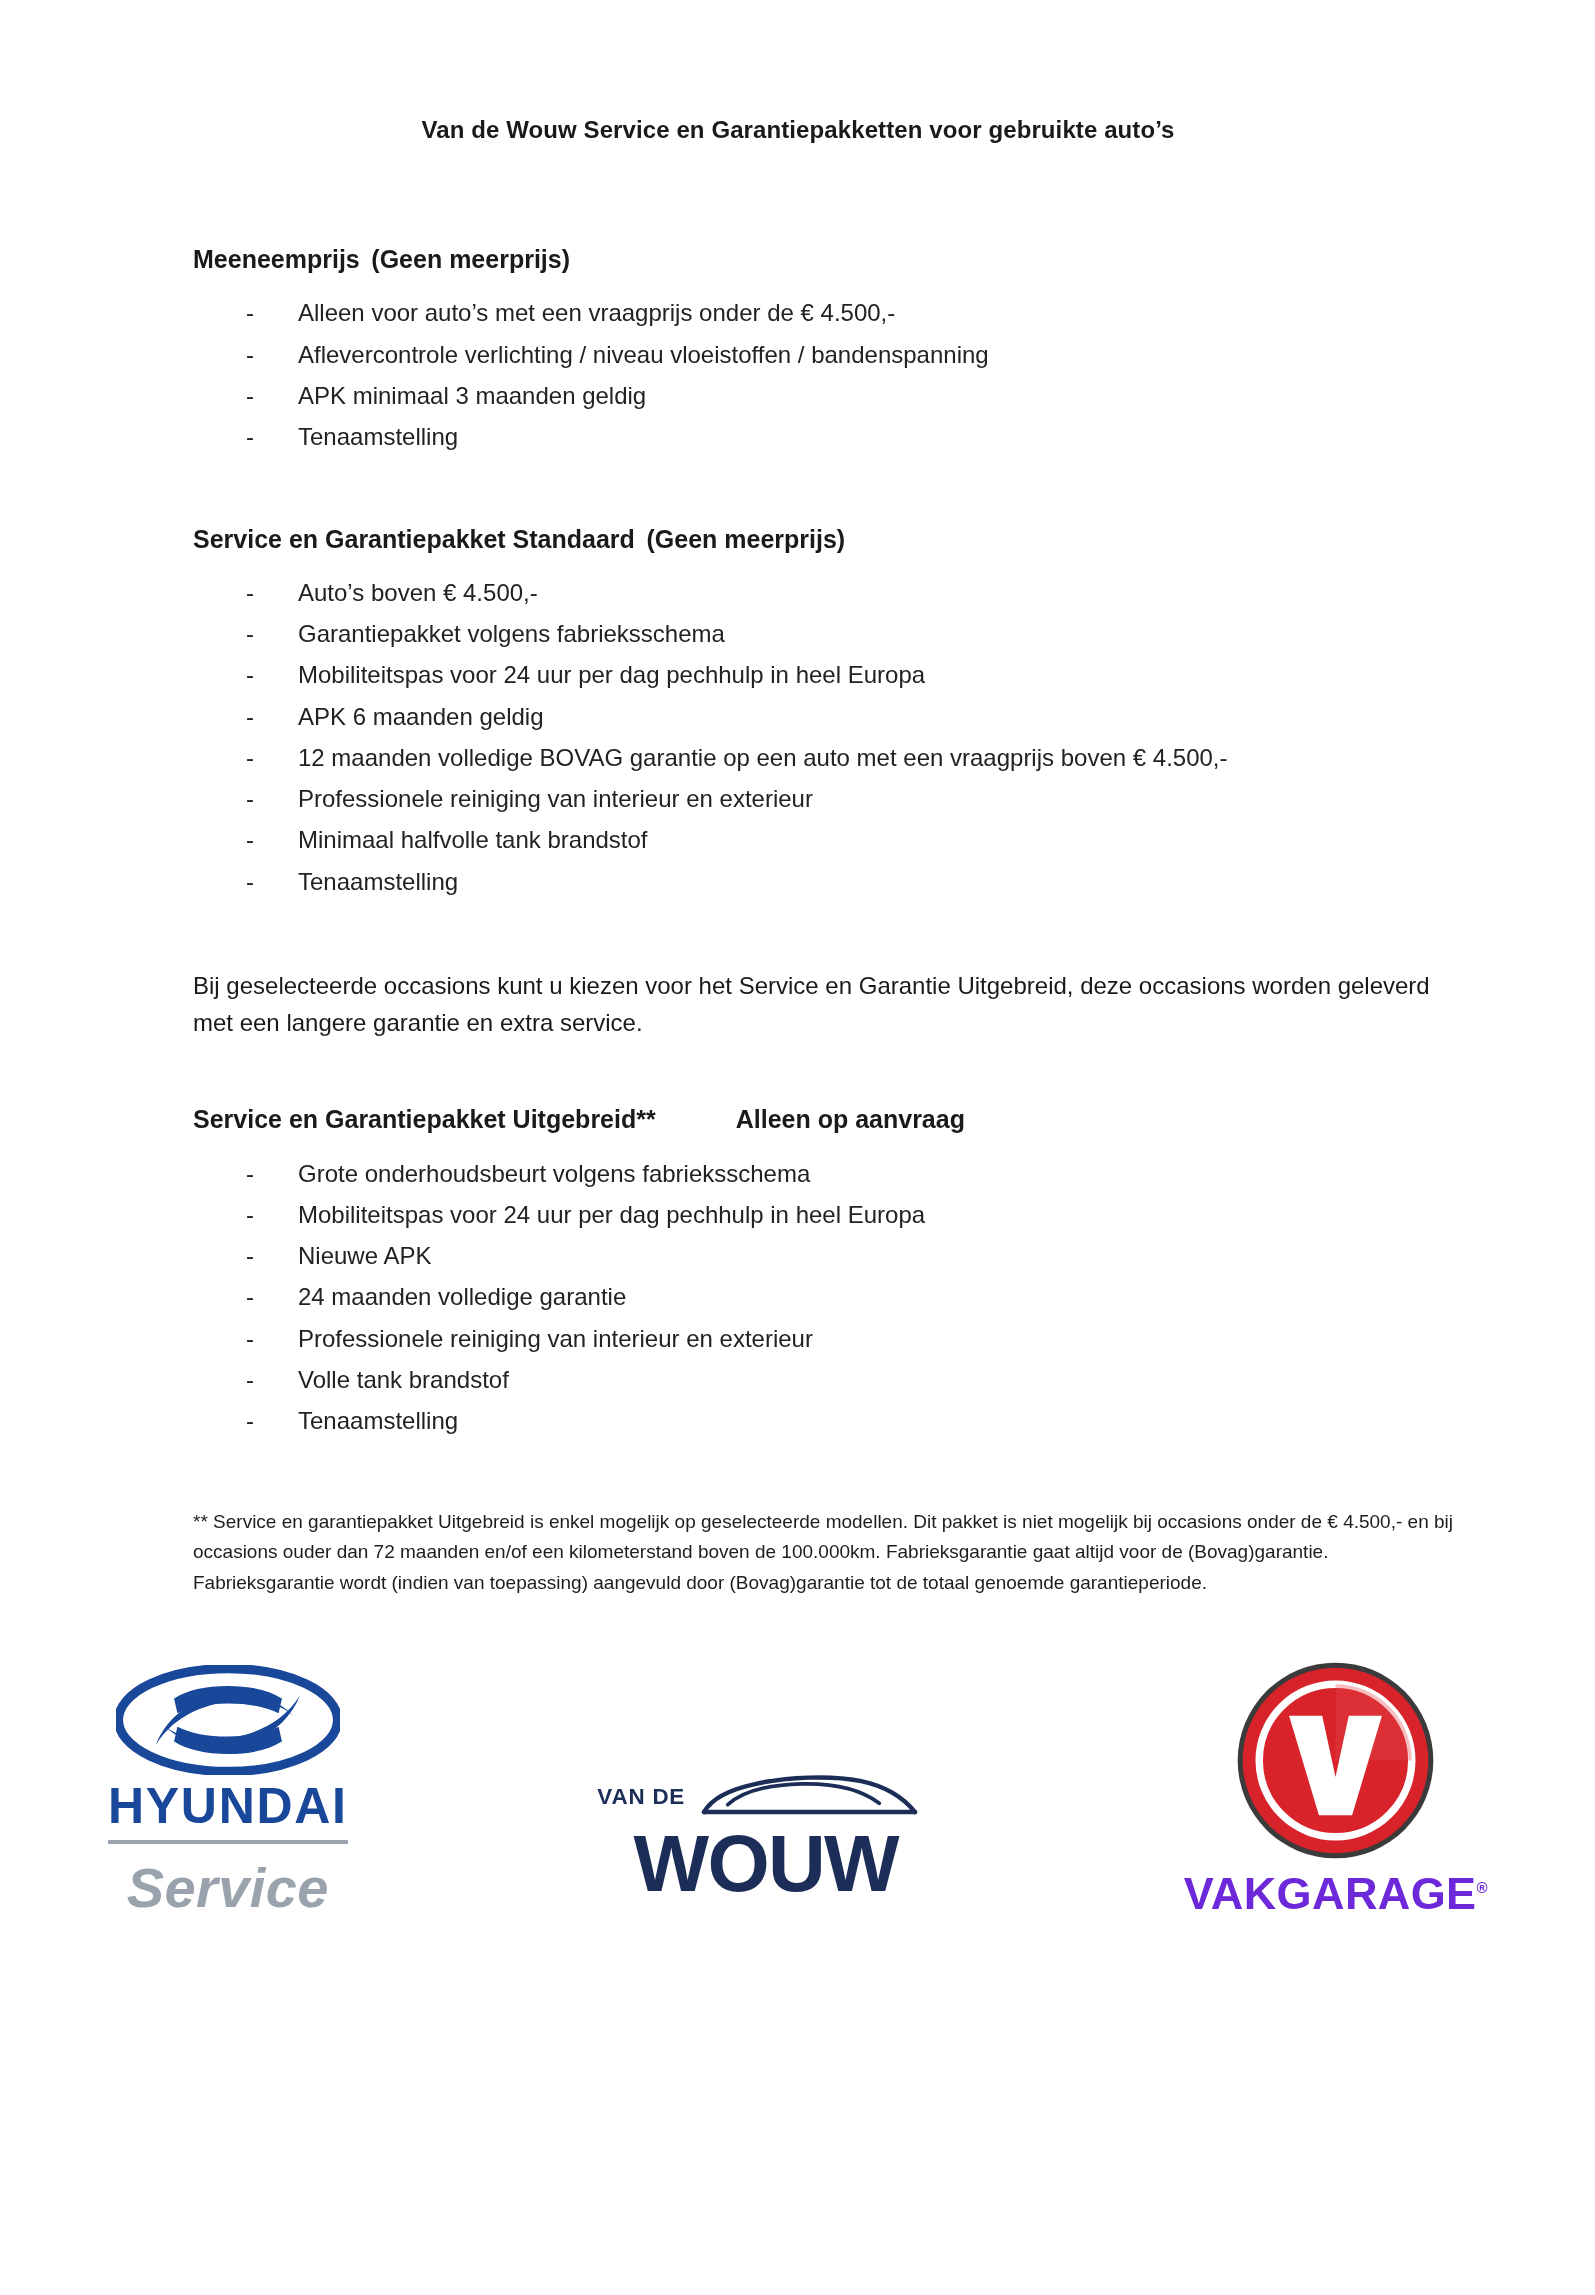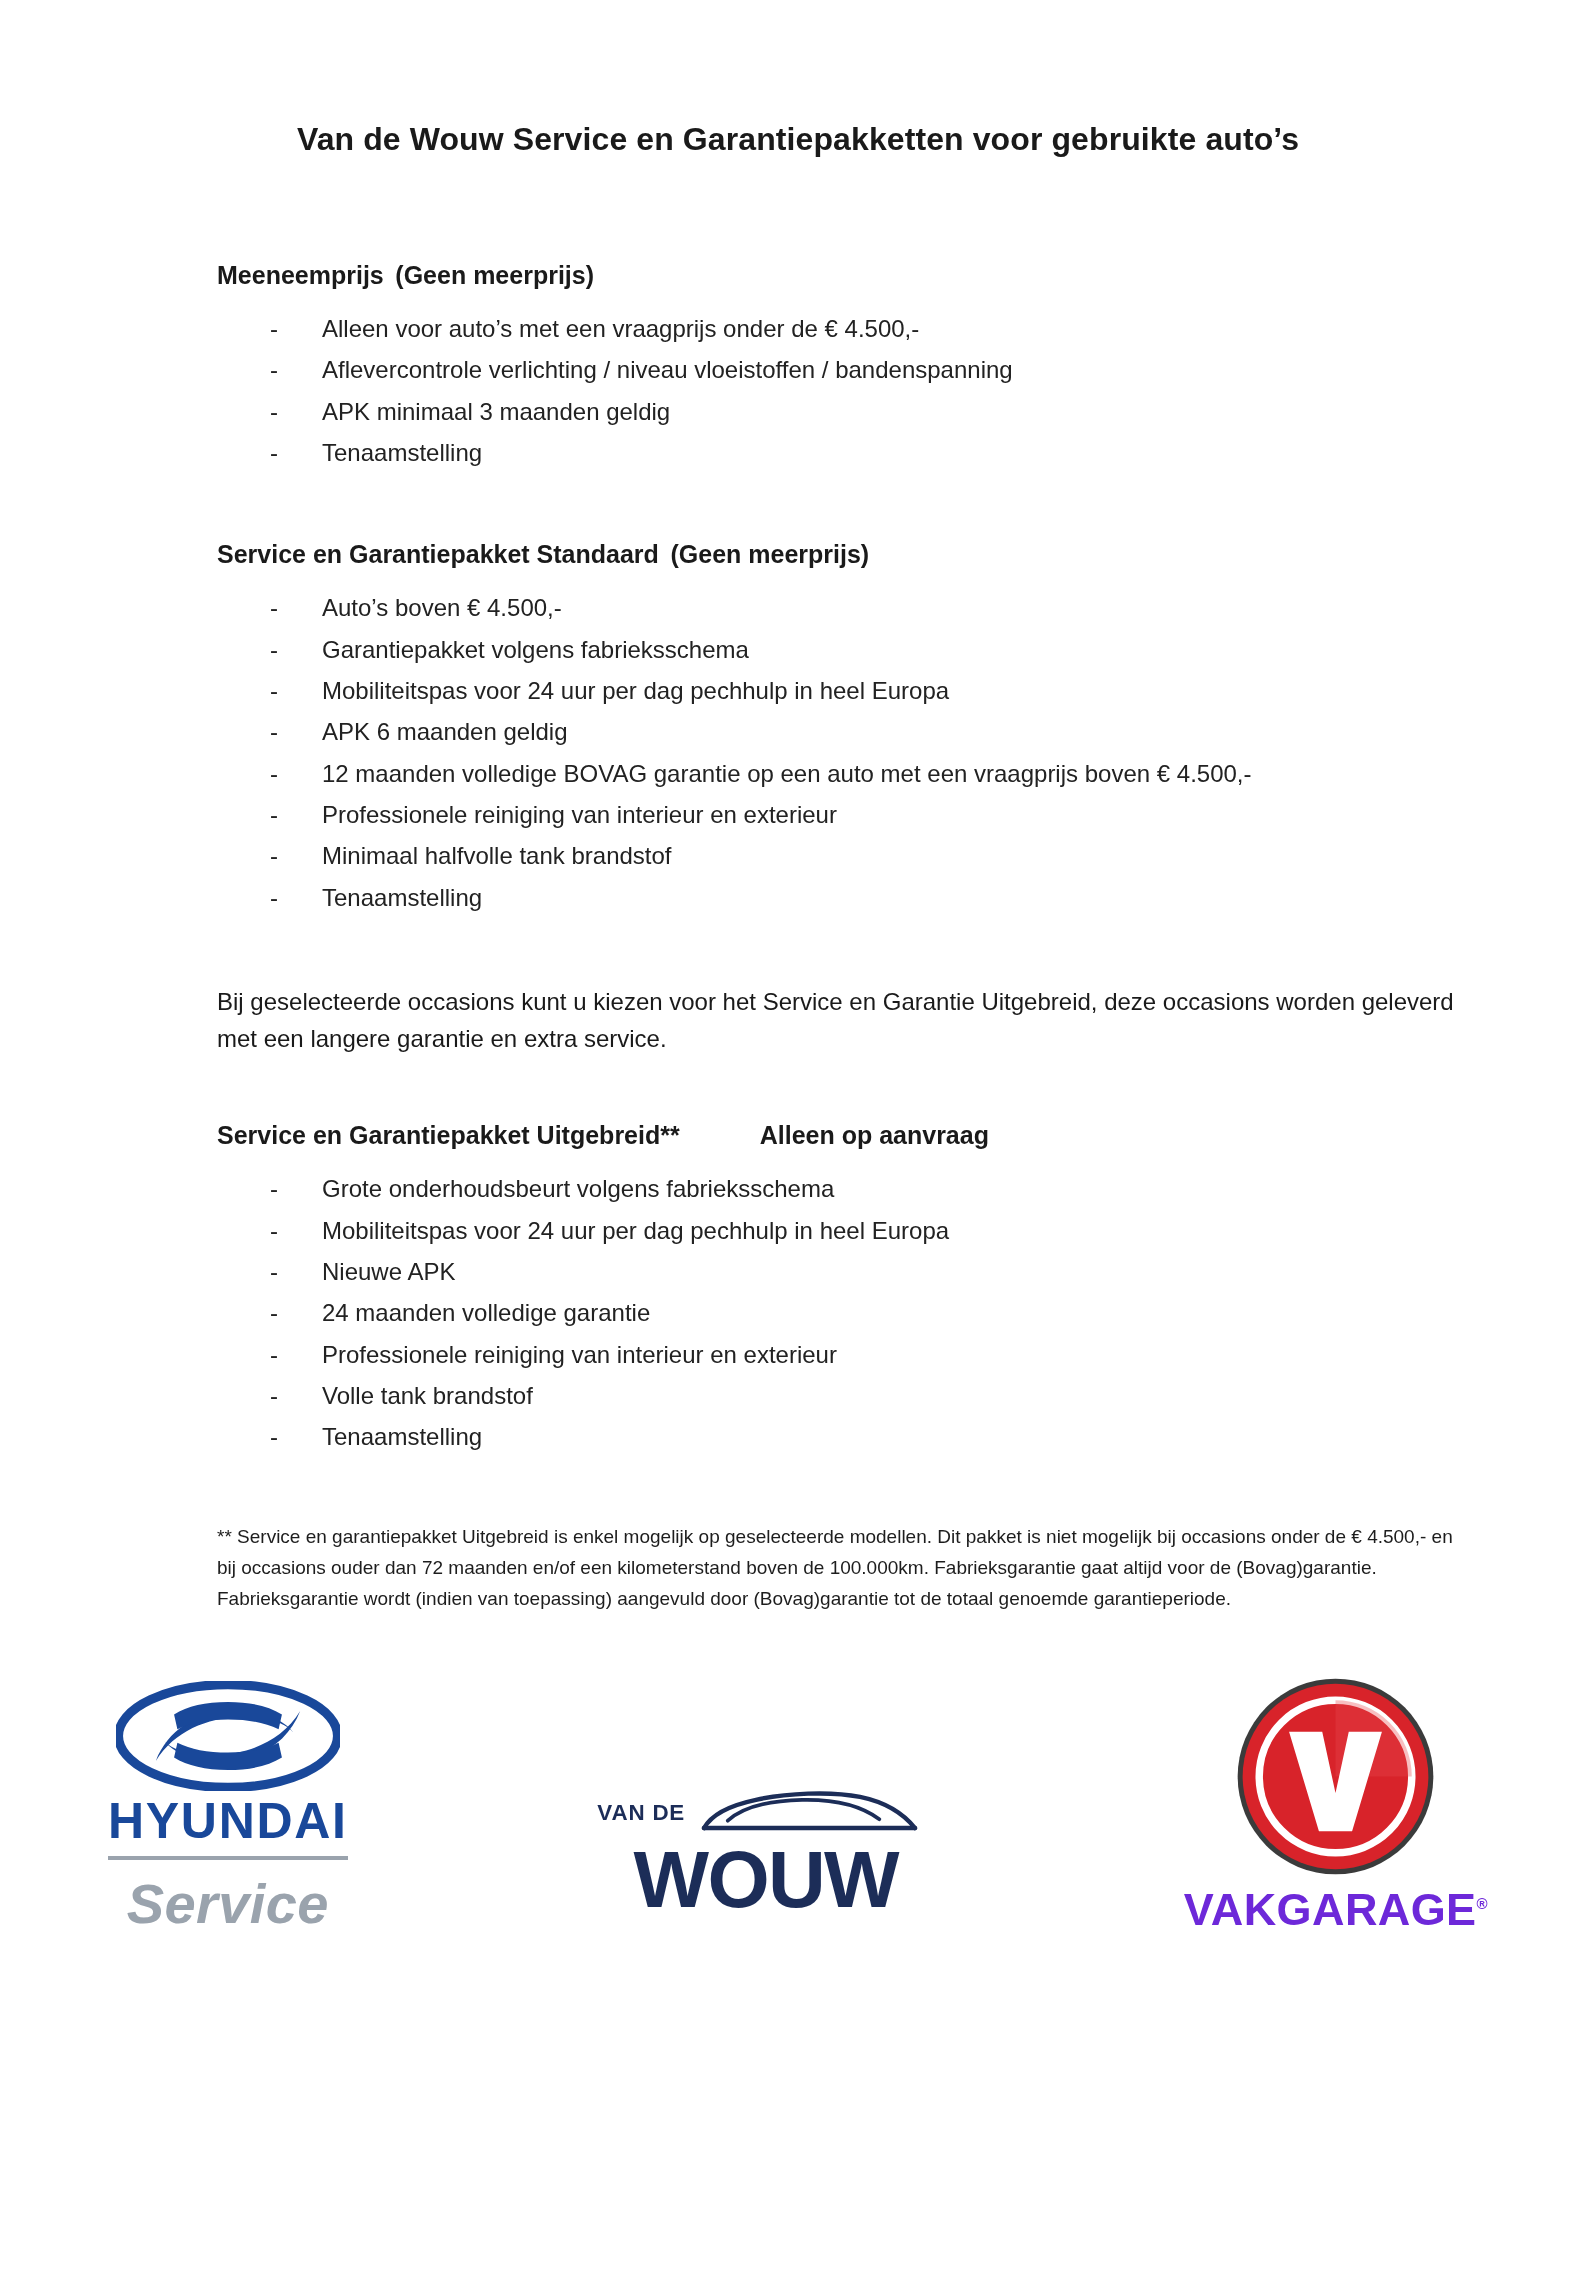--- a/index.html
+++ b/index.html
@@ -16,33 +16,32 @@
   }
   .page {
     position: relative;
     width: 1596px;
     min-height: 2295px;
     box-sizing: border-box;
     padding: 0;
   }
   .doc-title {
     text-align: center;
-    font-size: 32px;
+    font-size: 24px;
     font-weight: bold;
     letter-spacing: 0.1px;
     padding-top: 98px;
     padding-left: 50px;
     padding-right: 50px;
     line-height: 1.3;
   }
   .body-wrap {
     padding-left: 193px;
     padding-right: 125px;
     margin-top: 98px;
-    margin-left: 24px;
   }
   .section {
     margin-bottom: 0;
   }
   .section-heading {
     font-size: 25px;
     font-weight: bold;
     line-height: 1.35;
     margin: 0 0 18.3px 0;
   }

